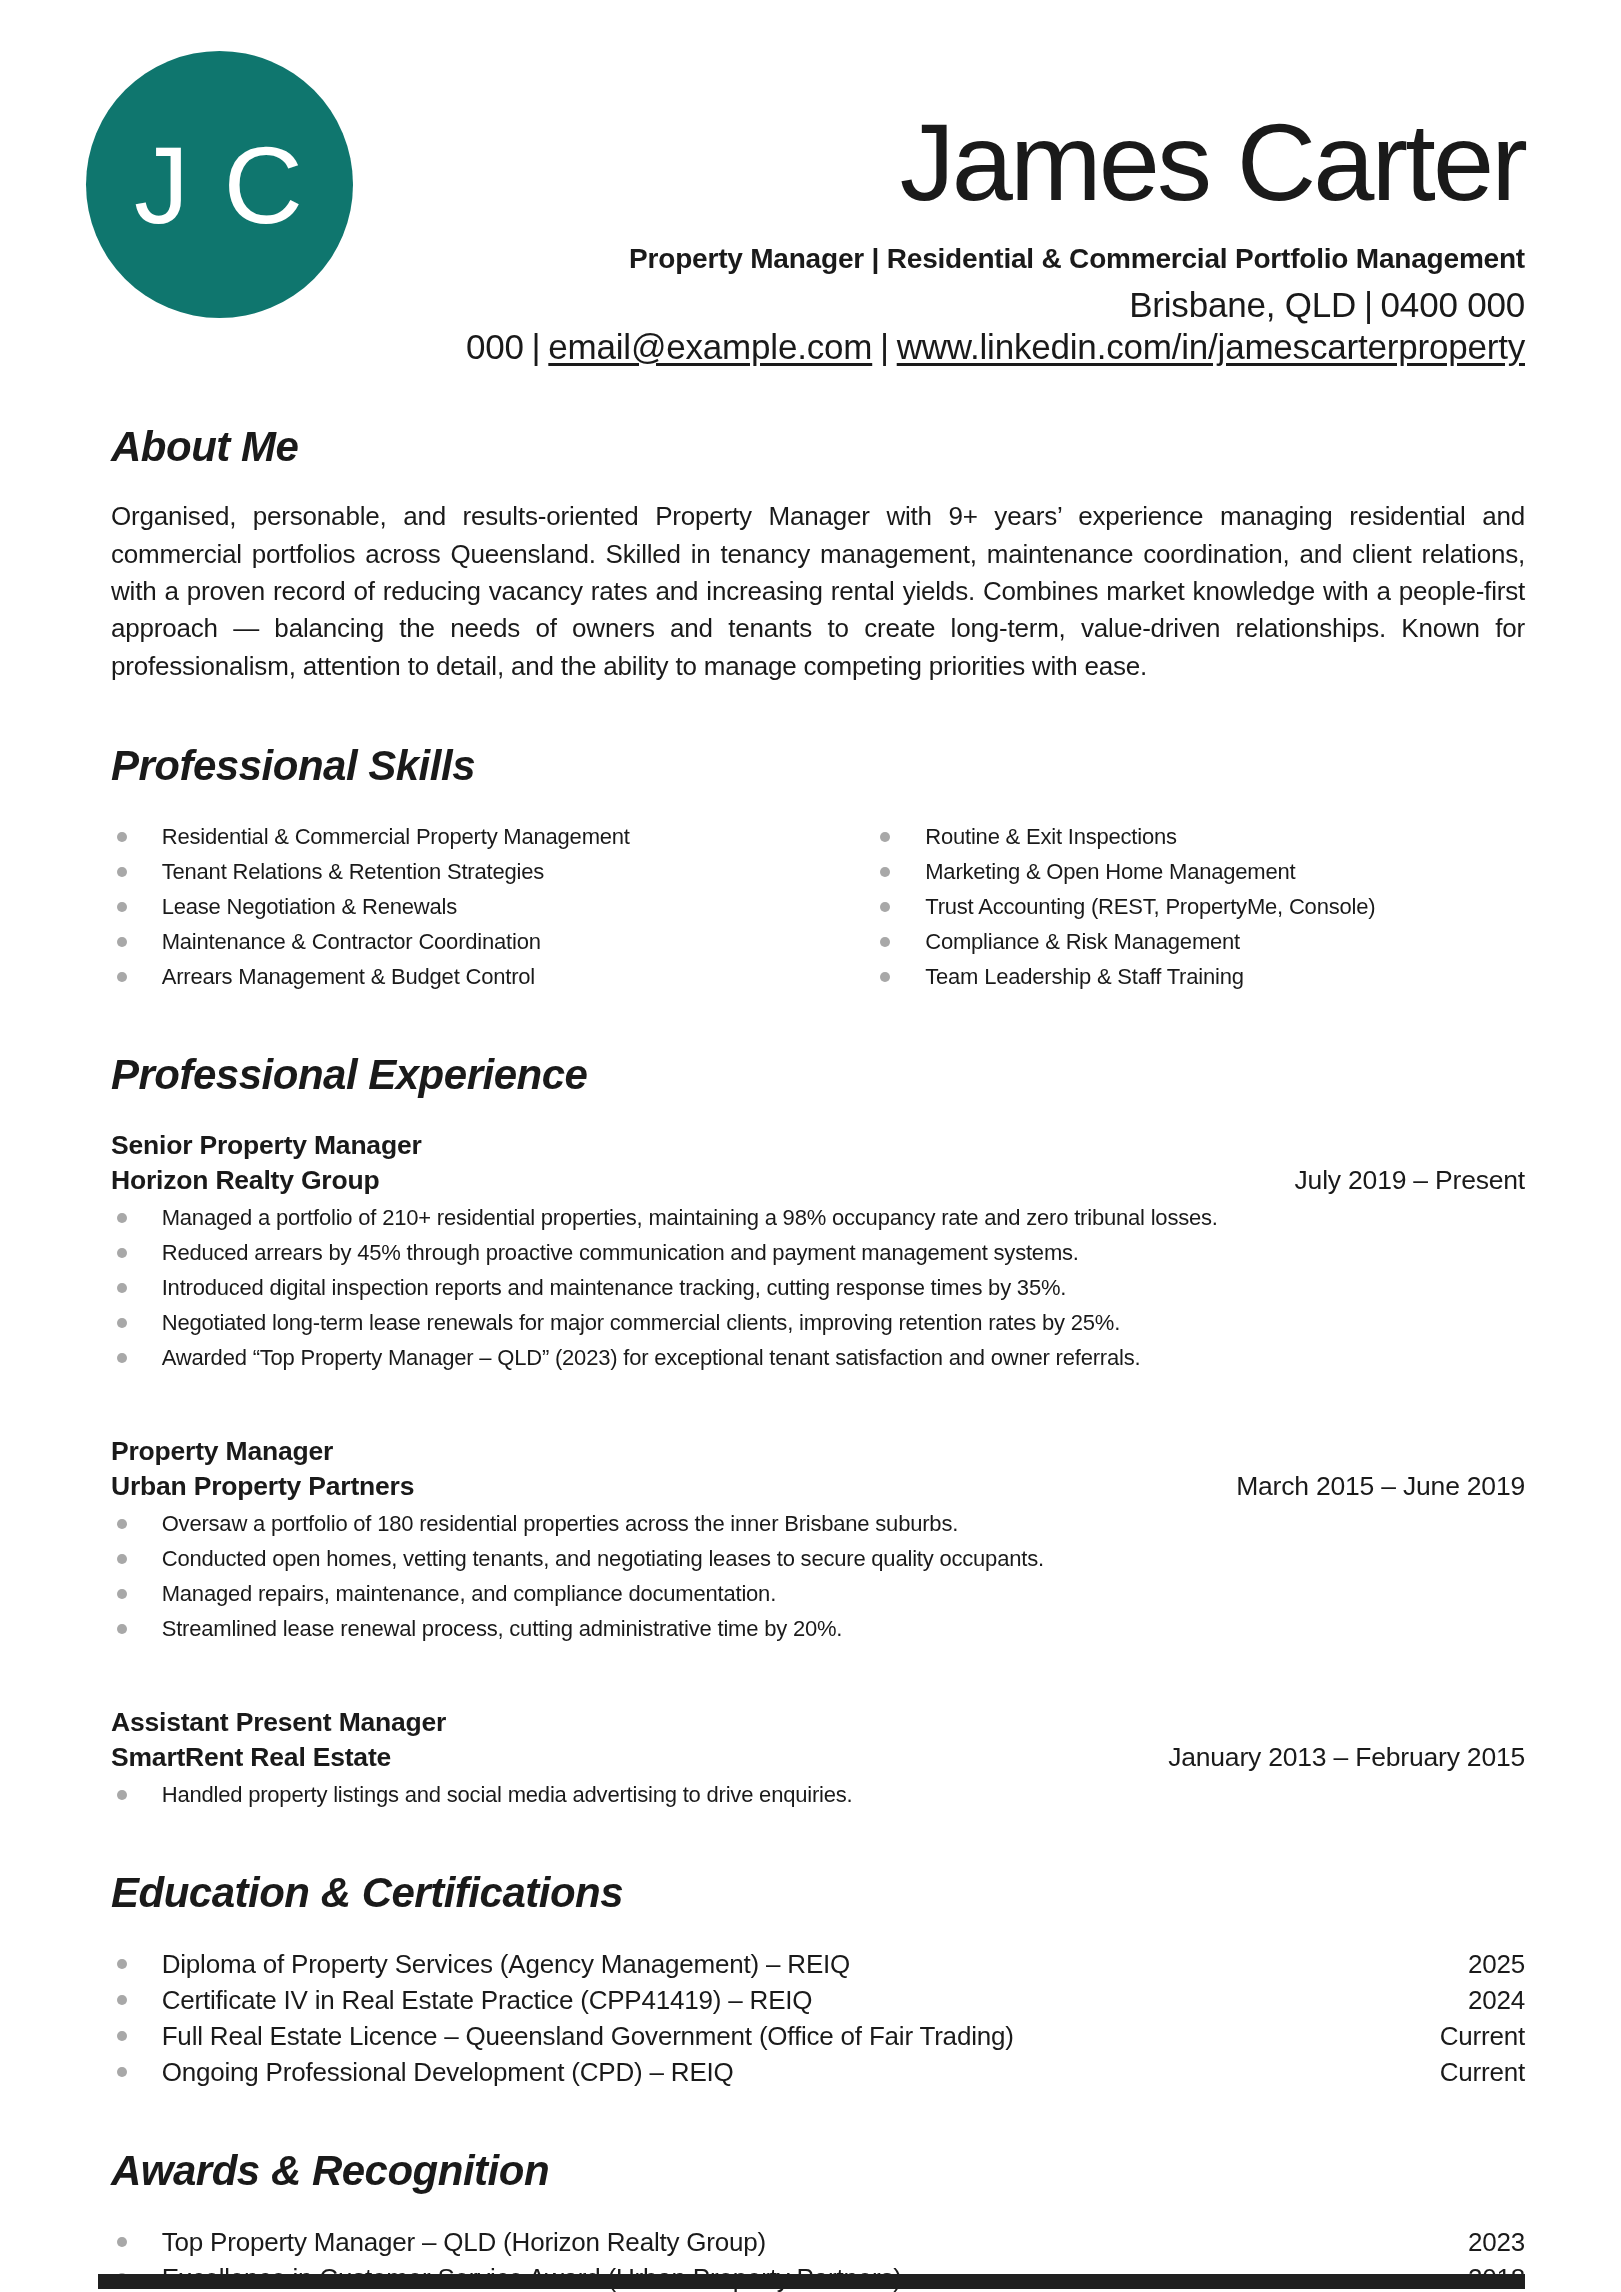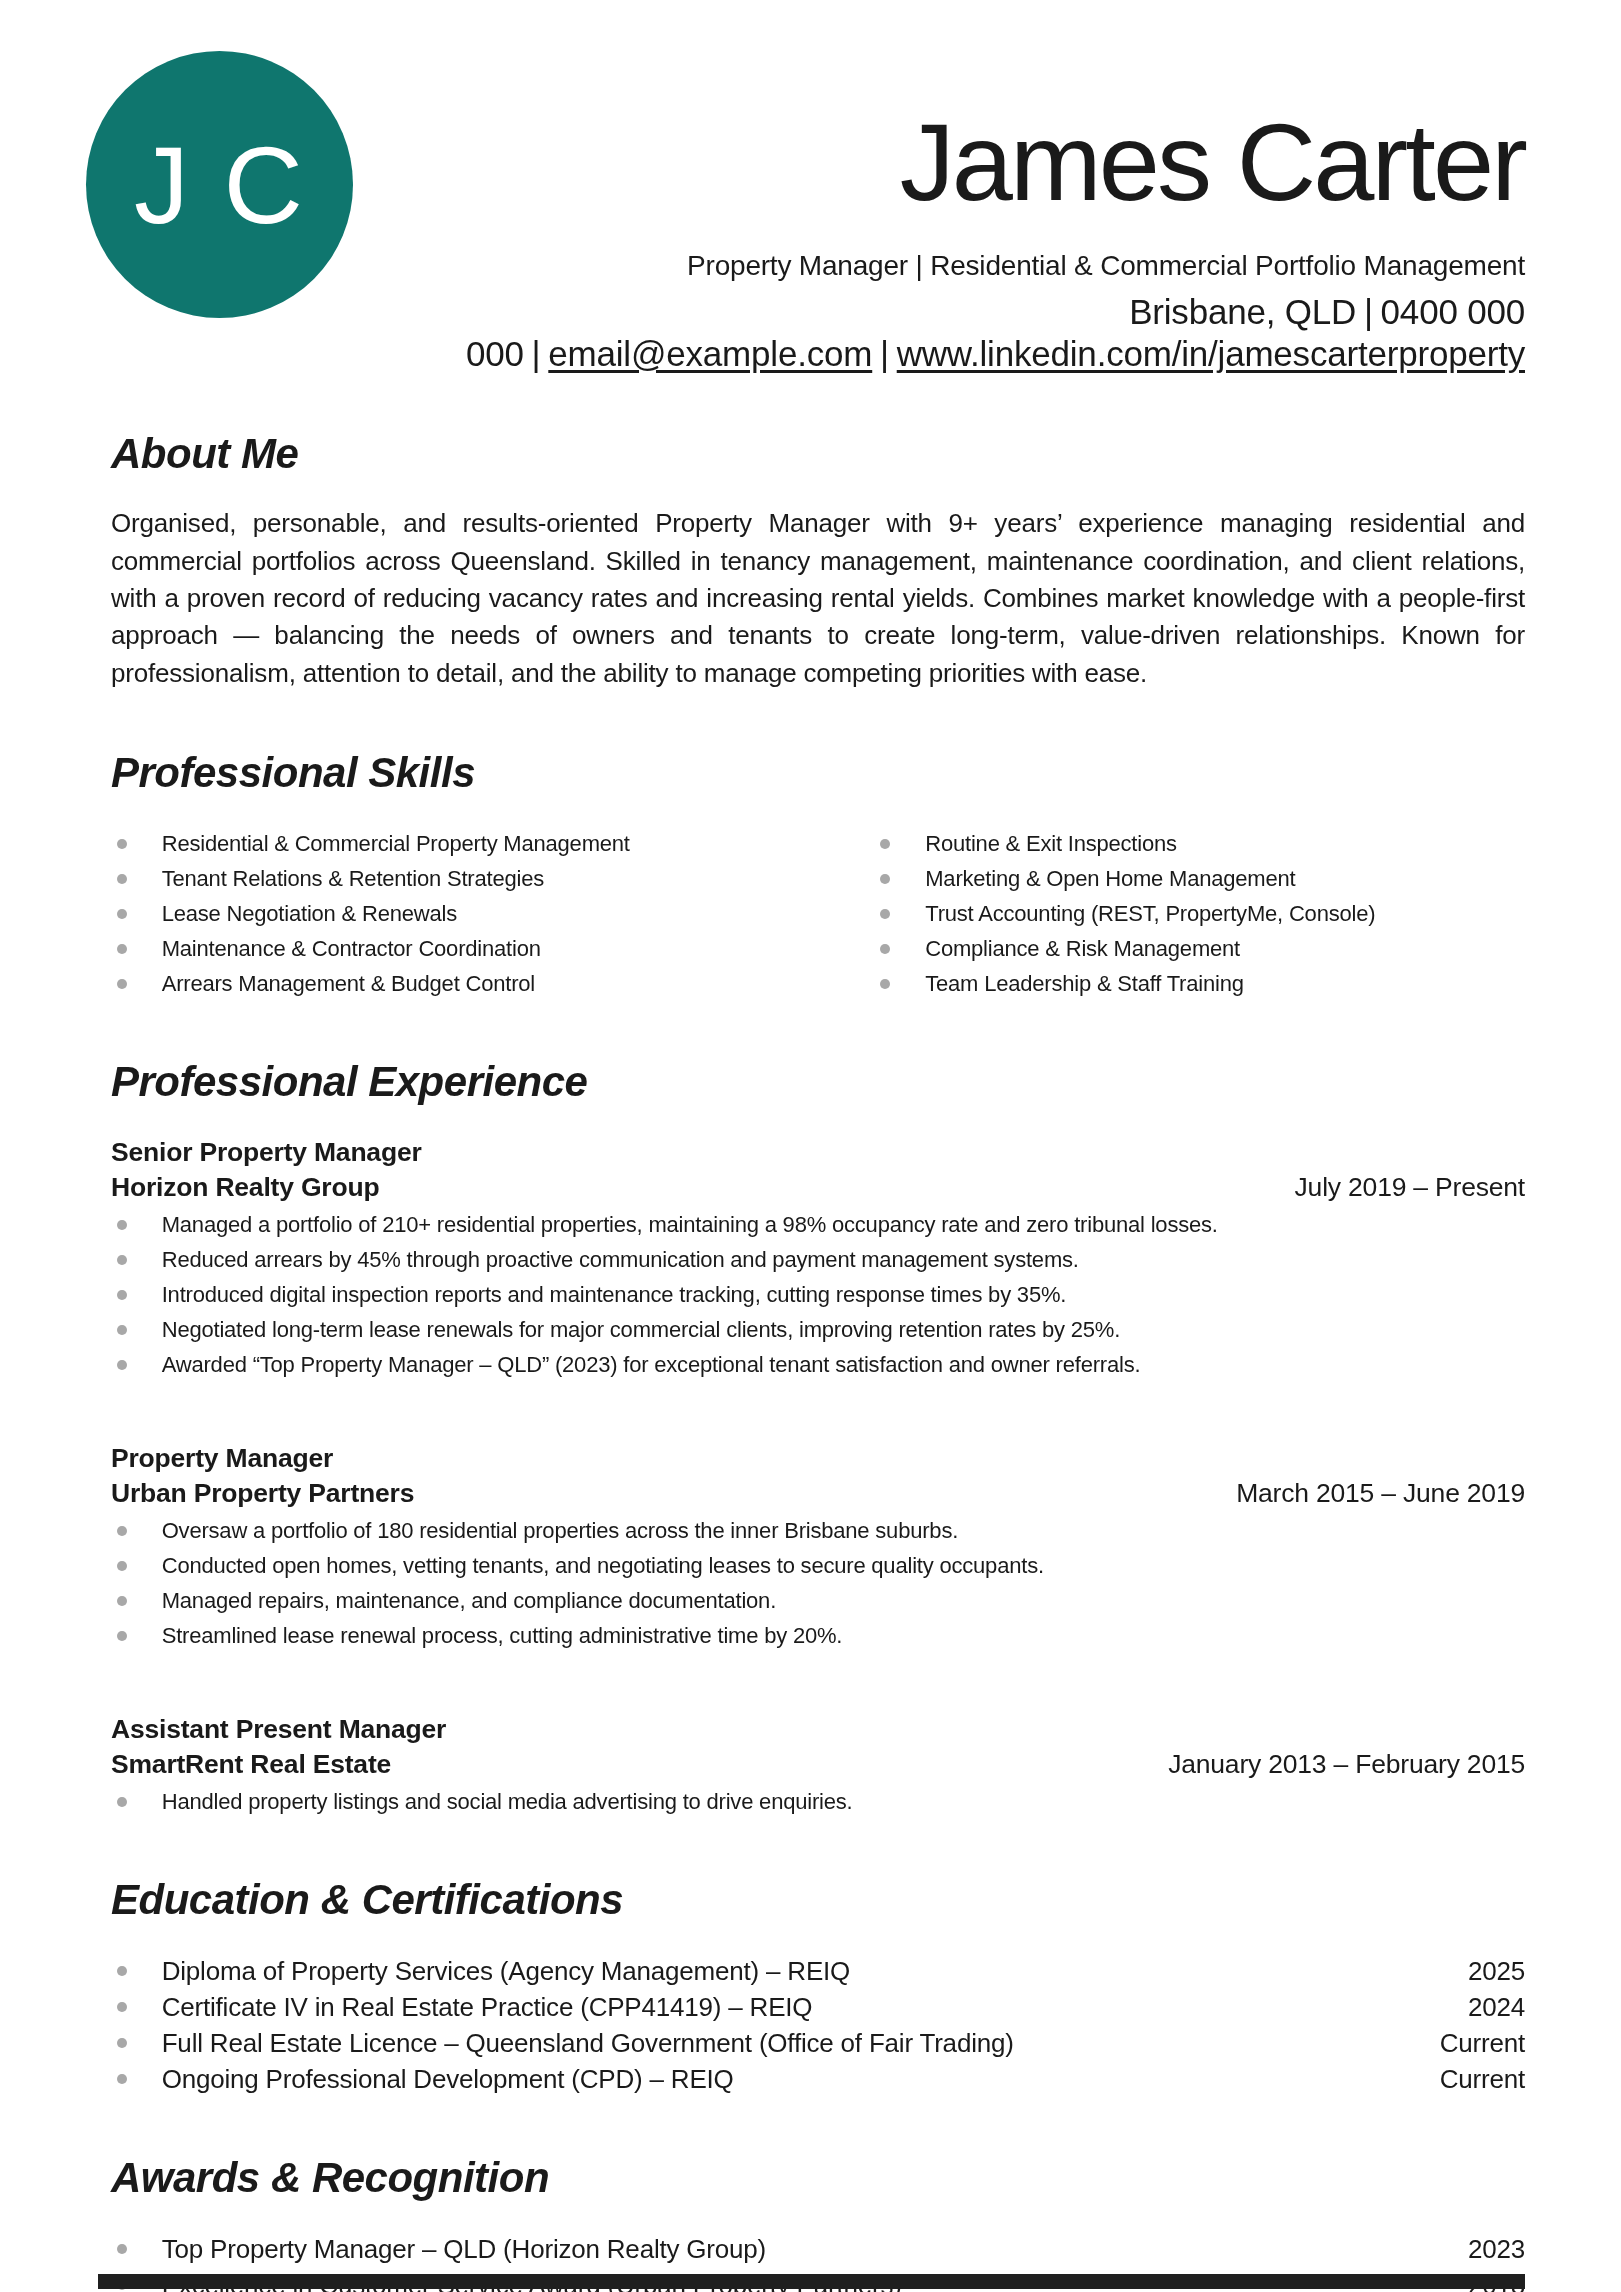--- a/index.html
+++ b/index.html
@@ -34,21 +34,21 @@
     flex-shrink: 0;
   }
   .header-right { flex: 1; text-align: right; padding-top: 49px; }
   .name {
     font-size: 110px;
     font-weight: 400;
     line-height: 1.12;
     letter-spacing: -2.9px;
     white-space: nowrap;
   }
-  .tagline { font-size: 28px; font-weight: 400; margin-top: 28px; line-height: 1.1; }
+  .tagline { font-size: 28px; font-weight: 700; margin-top: 21px; line-height: 1.1; }
   .contact { font-size: 35px; margin-top: 8.8px; line-height: 1.2; text-align: right; }
   .contact .sep { padding: 0 7.8px; }
   .contact a { color: inherit; text-decoration: underline; text-underline-offset: 3.9px; cursor: pointer; }
 
   
   .content { padding: 0 96px 0 111px; }
   .section-heading {
     font-size: 42px;
     font-weight: 700;
     font-style: italic;

